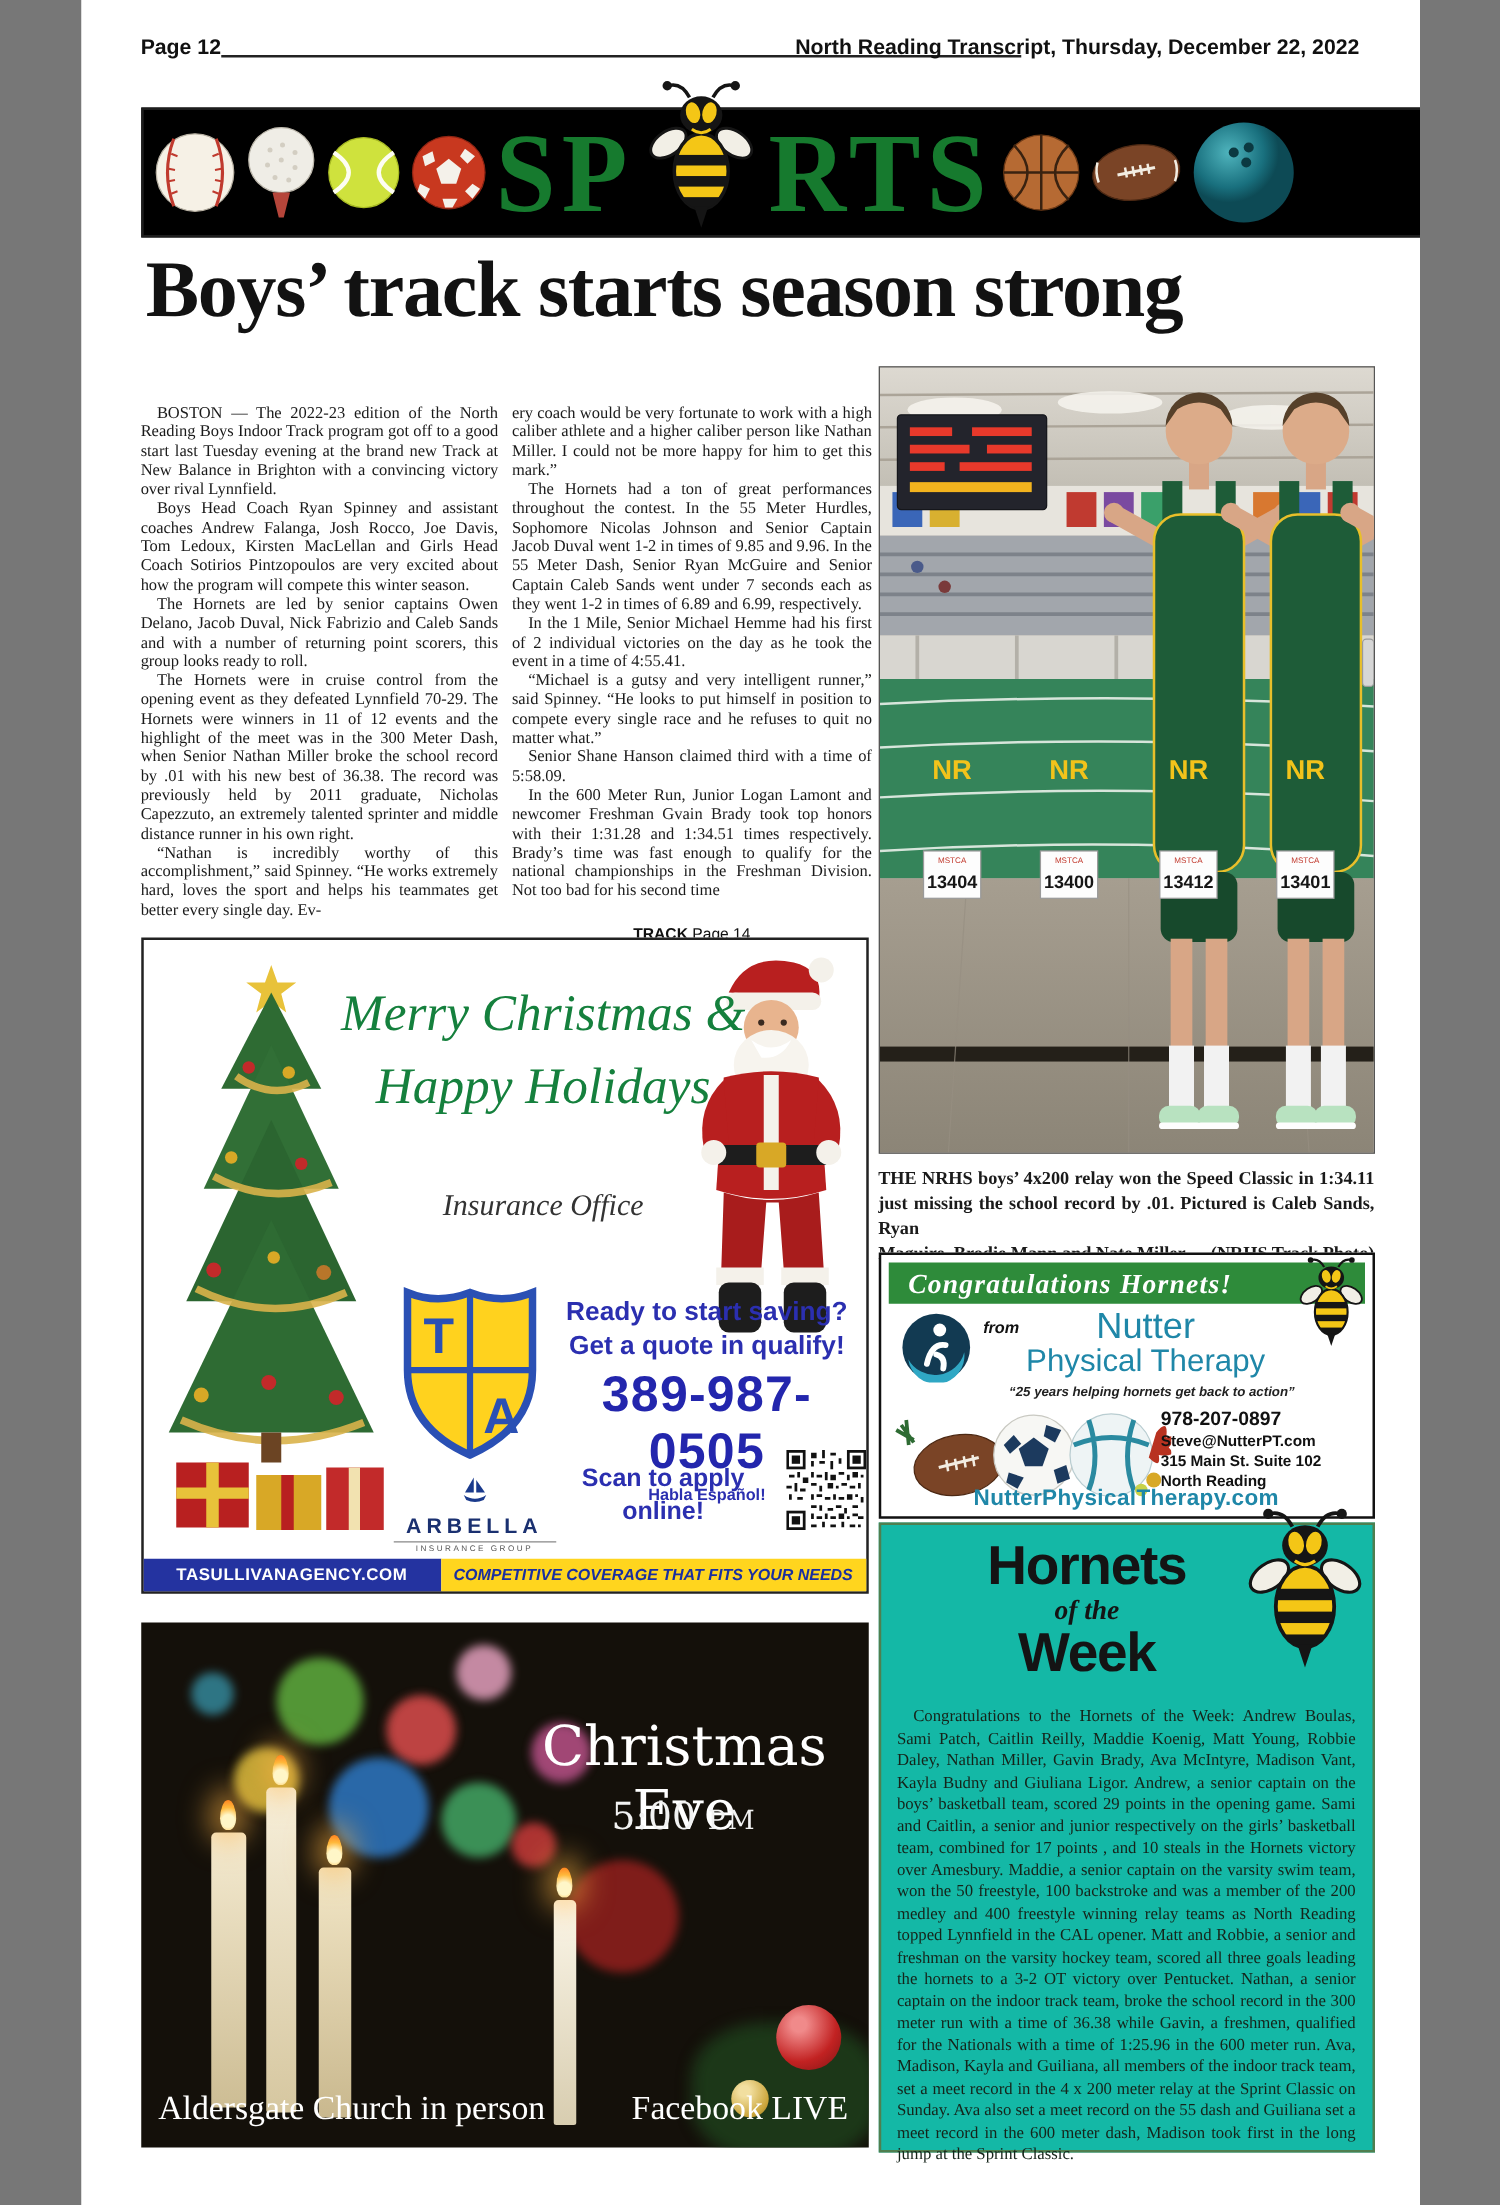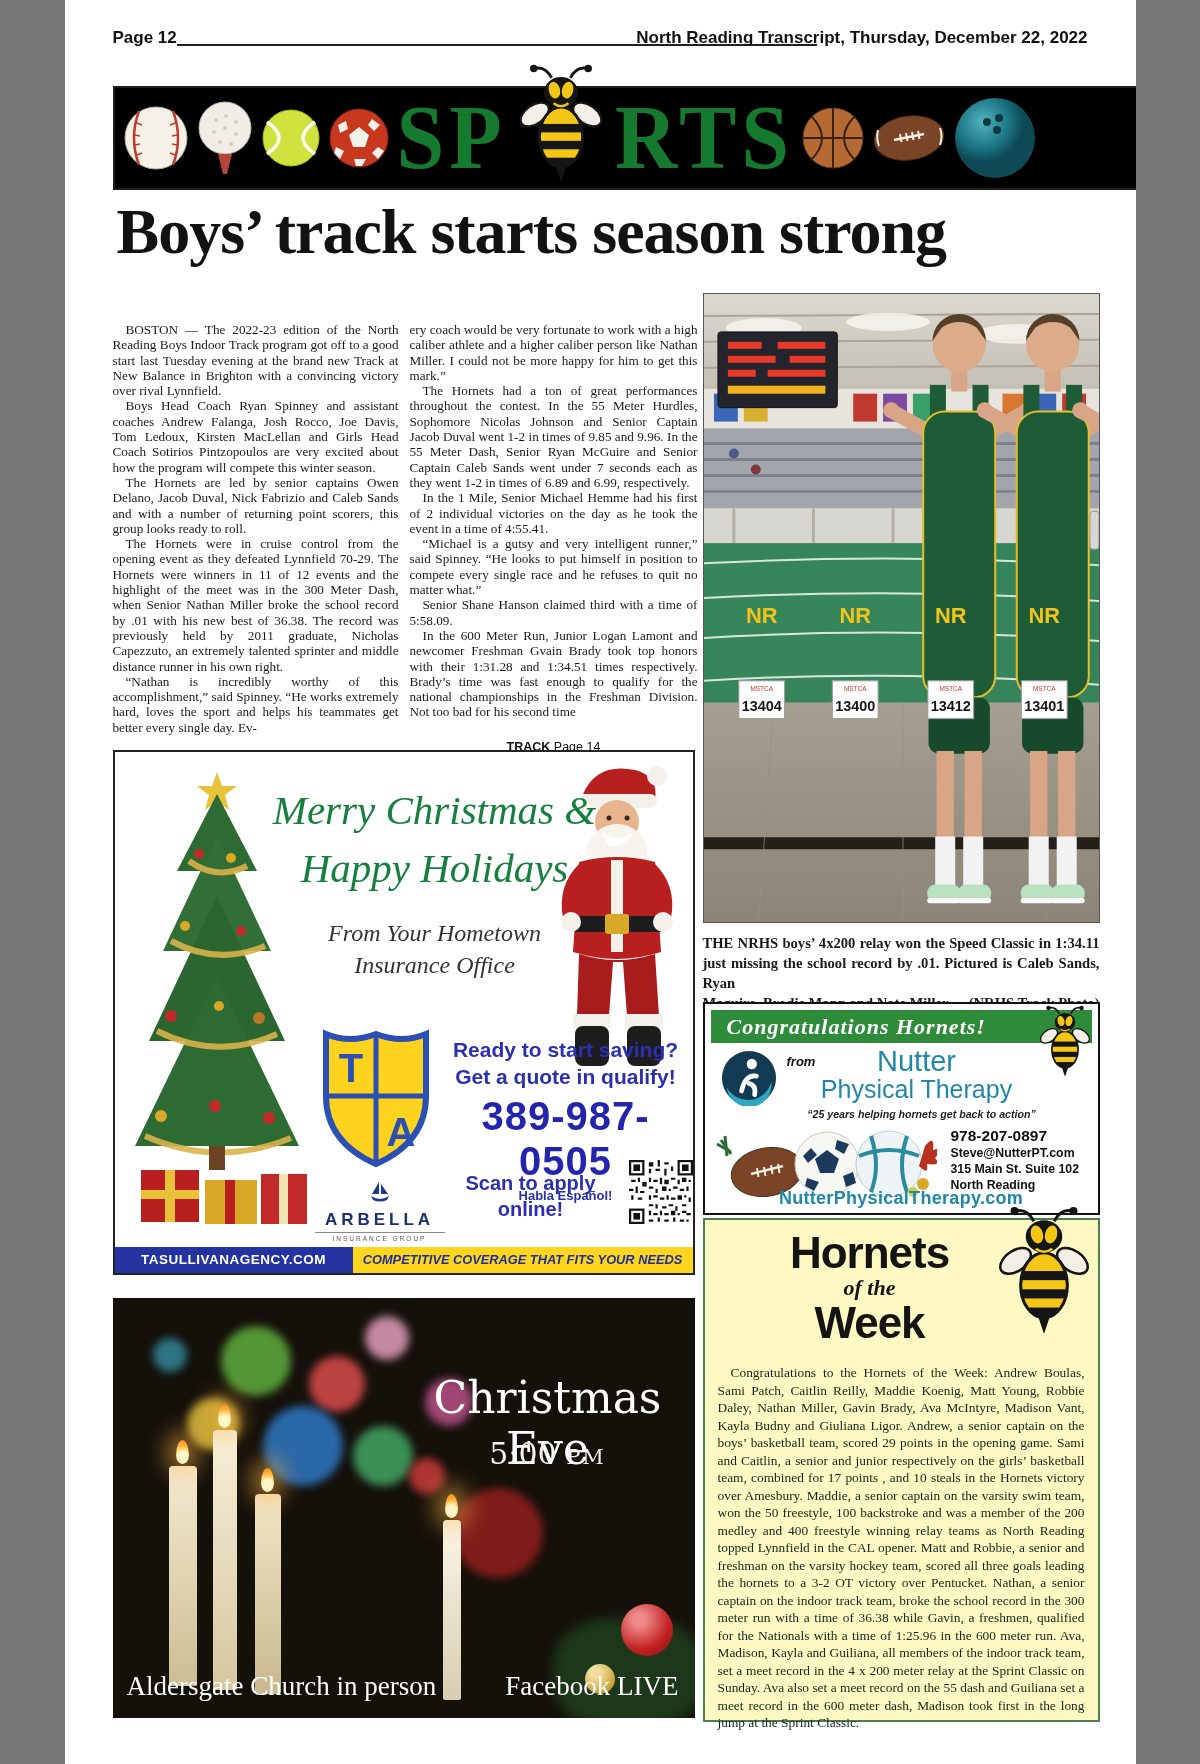--- a/index.html
+++ b/index.html
@@ -44,28 +44,28 @@
   #nutterHornet{position:absolute;right:4px;top:0px;z-index:4;}
   #nutterLogo{position:absolute;left:16px;top:46px;}
   #nutterNameBlock{position:absolute;left:82px;top:42px;width:260px;text-align:center;
                    font-family:"Liberation Sans",sans-serif;color:#1f87a8;}
   #nutterFrom{position:absolute;left:0px;top:8px;font-size:13px;font-weight:bold;color:#111;font-style:italic;}
   .nName1{font-size:29px;line-height:30px;}
   .nName2{font-size:25px;line-height:26px;}
   #nutterTag{position:absolute;left:92px;top:104px;width:250px;text-align:center;
              font-family:"Liberation Sans",sans-serif;font-style:italic;font-weight:bold;font-size:10.6px;color:#222;}
   #nutterBalls{position:absolute;left:6px;top:118px;}
-  #nutterContact{position:absolute;left:246px;top:122px;width:152px;font-family:"Liberation Sans",sans-serif;
+  #nutterContact{position:absolute;left:224px;top:122px;width:152px;font-family:"Liberation Sans",sans-serif;
                  font-weight:bold;color:#111;line-height:1.3;}
   .ncPhone{font-size:15.5px;}
   .ncSmall{font-size:12.3px;}
   #nutterSite{position:absolute;left:0;right:0;bottom:4px;text-align:center;
               font-family:"Liberation Sans",sans-serif;font-weight:bold;font-size:18px;color:#1f87a8;letter-spacing:.3px;}
   
-  #hwBox{left:638px;top:1218px;width:397px;height:504px;background:#fef9c3;border:2px solid #4f7f4f;box-sizing:border-box;}
+  #hwBox{left:638px;top:1218px;width:397px;height:504px;background:#14b8a6;border:2px solid #4f7f4f;box-sizing:border-box;}
   #hwTitle{position:absolute;left:30px;top:10px;width:270px;text-align:center;color:#141414;
            font-family:"Liberation Sans",sans-serif;}
   .hwBig{font-weight:bold;font-size:44px;line-height:46px;letter-spacing:-1px;}
   .hwMid{font-family:"Liberation Serif",serif;font-style:italic;font-weight:bold;font-size:22px;line-height:24px;}
   #hwHornet{position:absolute;right:2px;top:-16px;z-index:5;}
   #hwBody{position:absolute;left:13px;right:13px;top:144px;font-size:13.4px;line-height:17.5px;
           text-align:justify;color:#15241a;}
   #hwBody p{margin:0;text-indent:13px;}
   
   #insAd{left:48px;top:750px;width:582px;height:525px;border:2px solid #222;background:#fff;box-sizing:border-box;}
@@ -476,21 +476,20 @@
       <circle cx="32" cy="166" r="10" fill="#f4f1ea"></circle>
         <circle cx="124" cy="166" r="10" fill="#f4f1ea"></circle>
       <path d="M40 198 L38 260 L70 260 L74 206 L84 206 L88 260 L120 260 L116 198 Q78 210 40 198" fill="#a81c1c"></path>
       <rect x="34" y="258" width="38" height="14" fill="#f4f1ea"></rect>
         <rect x="86" y="258" width="38" height="14" fill="#f4f1ea"></rect>
       <rect x="36" y="270" width="34" height="40" rx="8" fill="#1d1d1d"></rect>
         <rect x="88" y="270" width="34" height="40" rx="8" fill="#1d1d1d"></rect>
     </svg>
     <div class="abs greet" id="greet1">Merry Christmas &amp;</div>
     <div class="abs greet" id="greet2">Happy Holidays</div>
-    <div class="abs greet" id="sub1">From Your Hometown</div>
     <div class="abs greet" id="sub2">Insurance Office</div>
     <svg id="shieldSvg" width="114" height="146" viewBox="0 0 114 146">
       <path d="M7 10 Q31 20 57 10 Q83 20 107 10 L107 72 Q107 118 57 140 Q7 118 7 72 Z" fill="#ffd21e" stroke="#2a50b4" stroke-width="6"></path>
       <line x1="57" y1="12" x2="57" y2="138" stroke="#2a50b4" stroke-width="5"></line>
       <line x1="8" y1="72" x2="106" y2="72" stroke="#2a50b4" stroke-width="5"></line>
       <text x="32" y="58" text-anchor="middle" font-size="40" font-weight="bold" fill="#2a50b4" font-family="Liberation Serif,serif">T</text>
       <text x="82" y="122" text-anchor="middle" font-size="40" font-weight="bold" fill="#2a50b4" font-family="Liberation Serif,serif">A</text>
     </svg>
     <div id="insRight">
       <div class="cta">Ready to start saving?</div>

